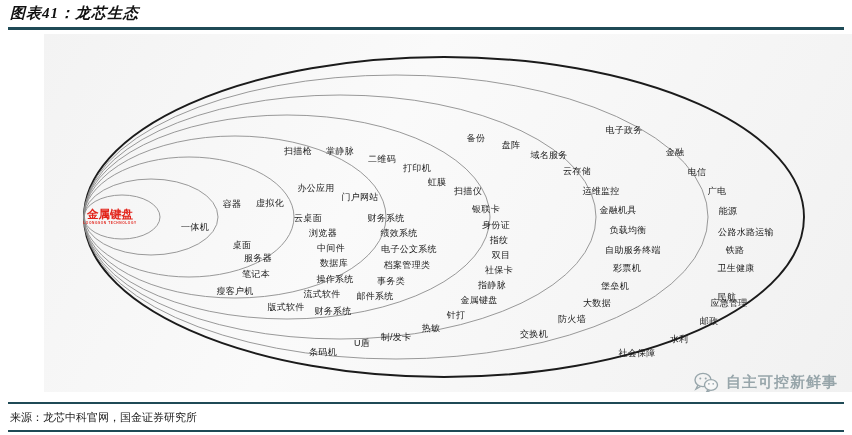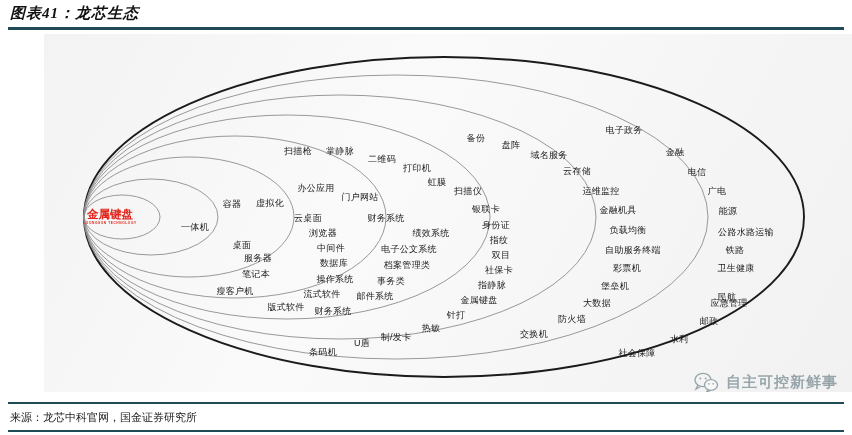--- a/index.html
+++ b/index.html
@@ -130,21 +130,21 @@
           <div class="lbl" style="left: 264px; top: 184px;">云桌面</div>
           <div class="lbl" style="left: 279px; top: 199px;">浏览器</div>
           <div class="lbl" style="left: 287px; top: 214px;">中间件</div>
           <div class="lbl" style="left: 290px; top: 229px;">数据库</div>
           <div class="lbl" style="left: 291px; top: 245px;">操作系统</div>
           <div class="lbl" style="left: 278px; top: 260px;">流式软件</div>
           <div class="lbl" style="left: 242px; top: 273px;">版式软件</div>
           <div class="lbl" style="left: 272px; top: 154px;">办公应用</div>
           <div class="lbl" style="left: 316px; top: 163px;">门户网站</div>
           <div class="lbl" style="left: 342px; top: 184px;">财务系统</div>
-          <div class="lbl" style="left: 355px; top: 199px; margin-left: 32px;">绩效系统</div>
+          <div class="lbl" style="left: 355px; top: 199px;">绩效系统</div>
           <div class="lbl" style="left: 365px; top: 215px;">电子公文系统</div>
           <div class="lbl" style="left: 363px; top: 231px;">档案管理类</div>
           <div class="lbl" style="left: 347px; top: 247px;">事务类</div>
           <div class="lbl" style="left: 331px; top: 262px;">邮件系统</div>
           <div class="lbl" style="left: 289px; top: 277px;">财务系统</div>
           <div class="lbl" style="left: 254px; top: 117px;">扫描枪</div>
           <div class="lbl" style="left: 296px; top: 117px;">掌静脉</div>
           <div class="lbl" style="left: 338px; top: 125px;">二维码</div>
           <div class="lbl" style="left: 373px; top: 134px;">打印机</div>
           <div class="lbl" style="left: 393px; top: 148px;">虹膜</div>

